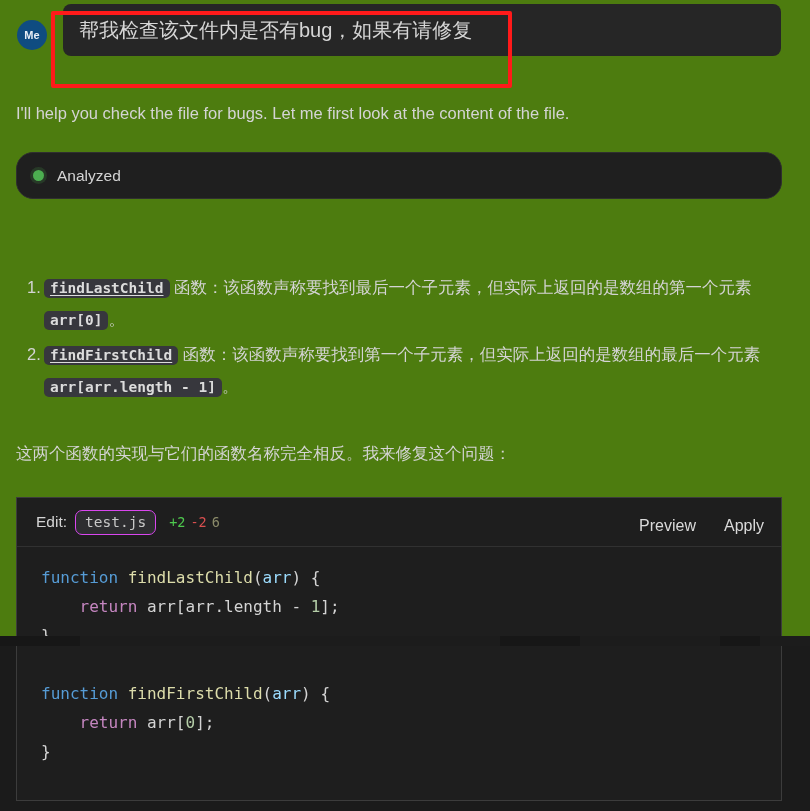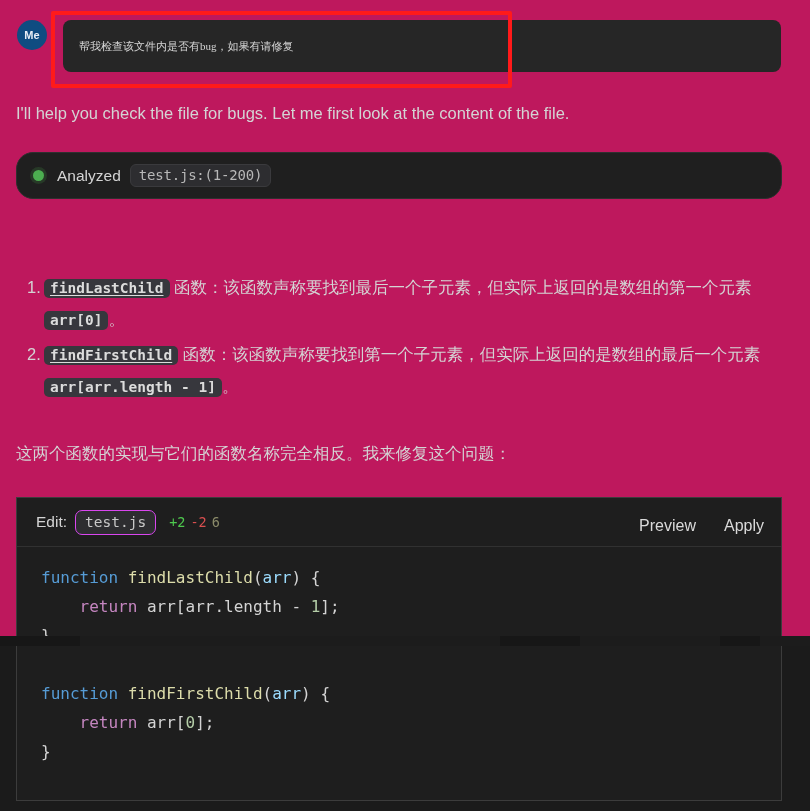--- a/index.html
+++ b/index.html
@@ -14,21 +14,21 @@
     background: #1b1b1b;
     font-family: "Liberation Sans", "DejaVu Sans", sans-serif;
     color: #cccccc;
     position: relative;
   }
 
   .page {
     position: relative;
     width: 810px;
     height: 646px;
-    background: #be185d;
+    background: #4d7c0f;
     padding: 8px;
   }
 
   .avatar {
     position: absolute;
     left: 17px;
     top: 20px;
     width: 30px;
     height: 30px;
     border-radius: 50%;
@@ -39,30 +39,30 @@
     display: flex;
     align-items: center;
     justify-content: center;
     letter-spacing: 0.2px;
     font-family: "Liberation Sans", sans-serif;
   }
 
   .user-bubble {
     position: absolute;
     left: 63px;
-    top: 20px;
+    top: 4px;
     width: 718px;
     min-height: 52px;
     background: #262626;
     border-radius: 8px;
     padding: 13px 16px;
-    font-size: 11px;
+    font-size: 20px;
     line-height: 26px;
     color: #d6d6d6;
-    font-family: Liberation Serif, serif;
+    font-family: Liberation Sans, sans-serif;
   }
 
   
   .annotation-box {
     position: absolute;
     left: 51px;
     top: 11px;
     width: 461px;
     height: 77px;
     border: 4px solid #ff1a1a;
@@ -295,21 +295,20 @@
 
   <div class="avatar">Me</div>
   <div class="user-bubble">帮我检查该文件内是否有bug，如果有请修复</div>
   <div class="annotation-box"></div>
 
   <div class="assist-line" id="intro-line">I'll help you check the file for bugs. Let me first look at the content of the file.</div>
 
   <div class="analyzed-card">
     <span class="status-dot"></span>
     <span class="analyzed-label">Analyzed</span>
-    <span class="file-chip">test.js:(1-200)</span>
   </div>
 
 
   <div class="findings-list">
     <div class="finding-item">
       <span class="finding-num">1.</span>
       <span class="finding-text"><span class="code-chip">findLastChild</span><span> 函数：该函数声称要找到最后一个子元素，但实际上返回的是数组的第一个元素 </span><span class="code-chip plain">arr[0]</span><span>。</span></span>
     </div>
     <div class="finding-item">
       <span class="finding-num">2.</span>

